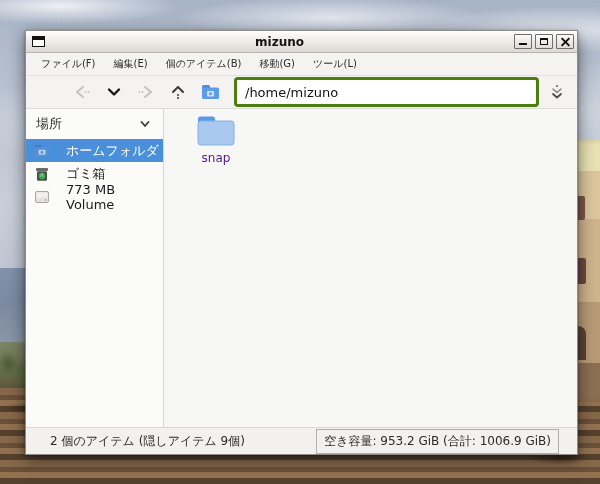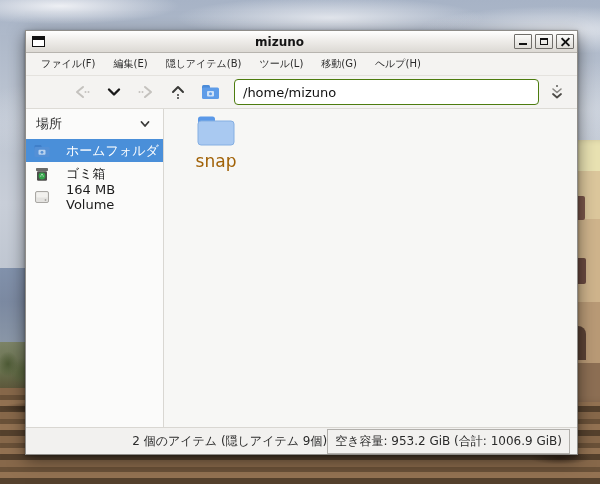--- a/index.html
+++ b/index.html
@@ -62,43 +62,43 @@
 
   
   .menubar { height:23px; flex:0 0 23px; display:flex; align-items:center; padding-left:6px;
     background:#f4f3f1; border-bottom:1px solid #e4e2de; }
   .menu-item { font-size:10px; color:#2a2a2a; padding:3px 9px; cursor:default; }
 
   
   .toolbar { height:33px; flex:0 0 33px; display:flex; align-items:center; padding:0 8px 0 44px;
     background:#f4f3f1; border-bottom:1px solid #dddbd6; }
   .tool-btn { width:24px; height:24px; margin-right:8px; display:flex; align-items:center; justify-content:center; cursor:pointer; flex:0 0 auto; }
-  .path-entry { flex:1; height:24px; margin:0 6px 0 4px; border:1px solid #4d7c0f; border-radius:4px;
+  .path-entry { flex:1; height:24px; margin:0 6px 0 4px; border:3px solid #4d7c0f; border-radius:4px;
     background:#fff; font-size:13px; color:#111; padding:12px 8px; outline:none;
     font-family:"DejaVu Sans","Liberation Sans",sans-serif; }
 
   
   .content { flex:1; display:flex; min-height:0; }
   .sidebar { width:138px; flex:0 0 138px; background:#fbfbfa; border-right:1px solid #d9d7d2; display:flex; flex-direction:column; }
   .side-header { height:30px; display:flex; align-items:center; justify-content:space-between; padding:0 12px 0 10px;gap:20px; }
   .side-header-label { font-size:13px; color:#2e2e2e; }
   .side-item { height:23px; display:flex; align-items:center; padding-left:8px; gap:16px; font-size:13px; color:#1c1c1c; cursor:pointer; }
   .side-item.selected { background:#4a8fd9; color:#fff; }
   .side-item .icon16 { flex:0 0 16px; height:16px; }
 
   .main-area { flex:1; background:#f7f7f5; padding:5px 0 0 12px; display:flex; align-items:flex-start; }
   .file-item { width:80px; display:flex; flex-direction:column; align-items:center; margin-right:0; cursor:pointer; }
-  .file-label { margin-top:3px; font-size:17px; color:#a16207; text-align:center; line-height:1.25;
+  .file-label { margin-top:3px; font-size:12px; color:#4c1d95; text-align:center; line-height:1.25;
     max-width:78px; word-break:break-all; }
 
   
   .statusbar { height:27px; flex:0 0 27px; display:flex; align-items:center;
-    background:#f2f1ef; border-top:1px solid #d9d7d2; padding:0 3px 0 16px;text-align:right; }
+    background:#f2f1ef; border-top:1px solid #d9d7d2; padding:0 3px 0 24px; }
   .status-left { flex:1; font-size:12px; color:#2b2b2b; }
-  .status-free { font-size:12px; color:#2b2b2b; border:1px solid #b2b0ac; padding:3px 7px; margin-right:4px; white-space:nowrap; }
+  .status-free { font-size:12px; color:#2b2b2b; border:1px solid #b2b0ac; padding:3px 7px; margin-right:15px; white-space:nowrap; }
 </style>
 </head>
 <body>
 
 <div class="desktop">
   <div class="clouds"></div>
   <div class="mountains"></div>
   <div class="trees"></div>
   <div class="rocks"></div>
   <div class="building">
@@ -119,24 +119,23 @@
           <div class="glyph-max"></div>
         </div>
       <div class="wbtn">
           <div class="glyph-close"></div>
         </div>
     </div>
 
     <div class="menubar">
       <div class="menu-item">ファイル(F)</div>
       <div class="menu-item">編集(E)</div>
-      <div class="menu-item">隠しアイテム(B)</div>
+      <div class="menu-item">個のアイテム(B)</div>
+      <div class="menu-item">移動(G)</div>
       <div class="menu-item">ツール(L)</div>
-      <div class="menu-item">移動(G)</div>
-      <div class="menu-item">ヘルプ(H)</div>
     </div>
 
     <div class="toolbar">
       <div class="tool-btn">
         <svg width="20" height="20" viewBox="0 0 20 20">
           <path d="M11 5 L5 10 L11 15" fill="none" stroke="#c4c2be" stroke-width="2" stroke-linecap="round" stroke-linejoin="round"></path>
           <circle cx="13.5" cy="10" r="1" fill="#c4c2be"></circle>
             <circle cx="16.5" cy="10" r="1" fill="#c4c2be"></circle>
         </svg>
       </div>
@@ -207,21 +206,21 @@
           <span>ゴミ箱</span>
         </div>
 
 
         <div class="side-item">
           <svg class="icon16" width="16" height="16" viewBox="0 0 16 16">
             <rect x="1.5" y="2.5" width="13" height="11" rx="1.5" fill="#e4e3e0" stroke="#a9a7a3" stroke-width="1"></rect>
             <rect x="2.5" y="3.5" width="11" height="5" rx="1" fill="#f2f1ee"></rect>
             <circle cx="11.5" cy="11" r="0.9" fill="#a9a7a3"></circle>
           </svg>
-          <span>164 MB Volume</span>
+          <span>773 MB Volume</span>
         </div>
       </div>
 
       <div class="main-area">
         <div class="file-item">
           <svg width="40" height="34" viewBox="0 0 40 34">
             <rect x="2" y="2.5" width="17" height="11" rx="2.5" fill="#5b99e8"></rect>
             <rect x="2" y="7" width="36" height="24" rx="3" fill="#a9c9f1" stroke="#85afe2" stroke-width="1"></rect>
           </svg>
           <div class="file-label">snap</div>

